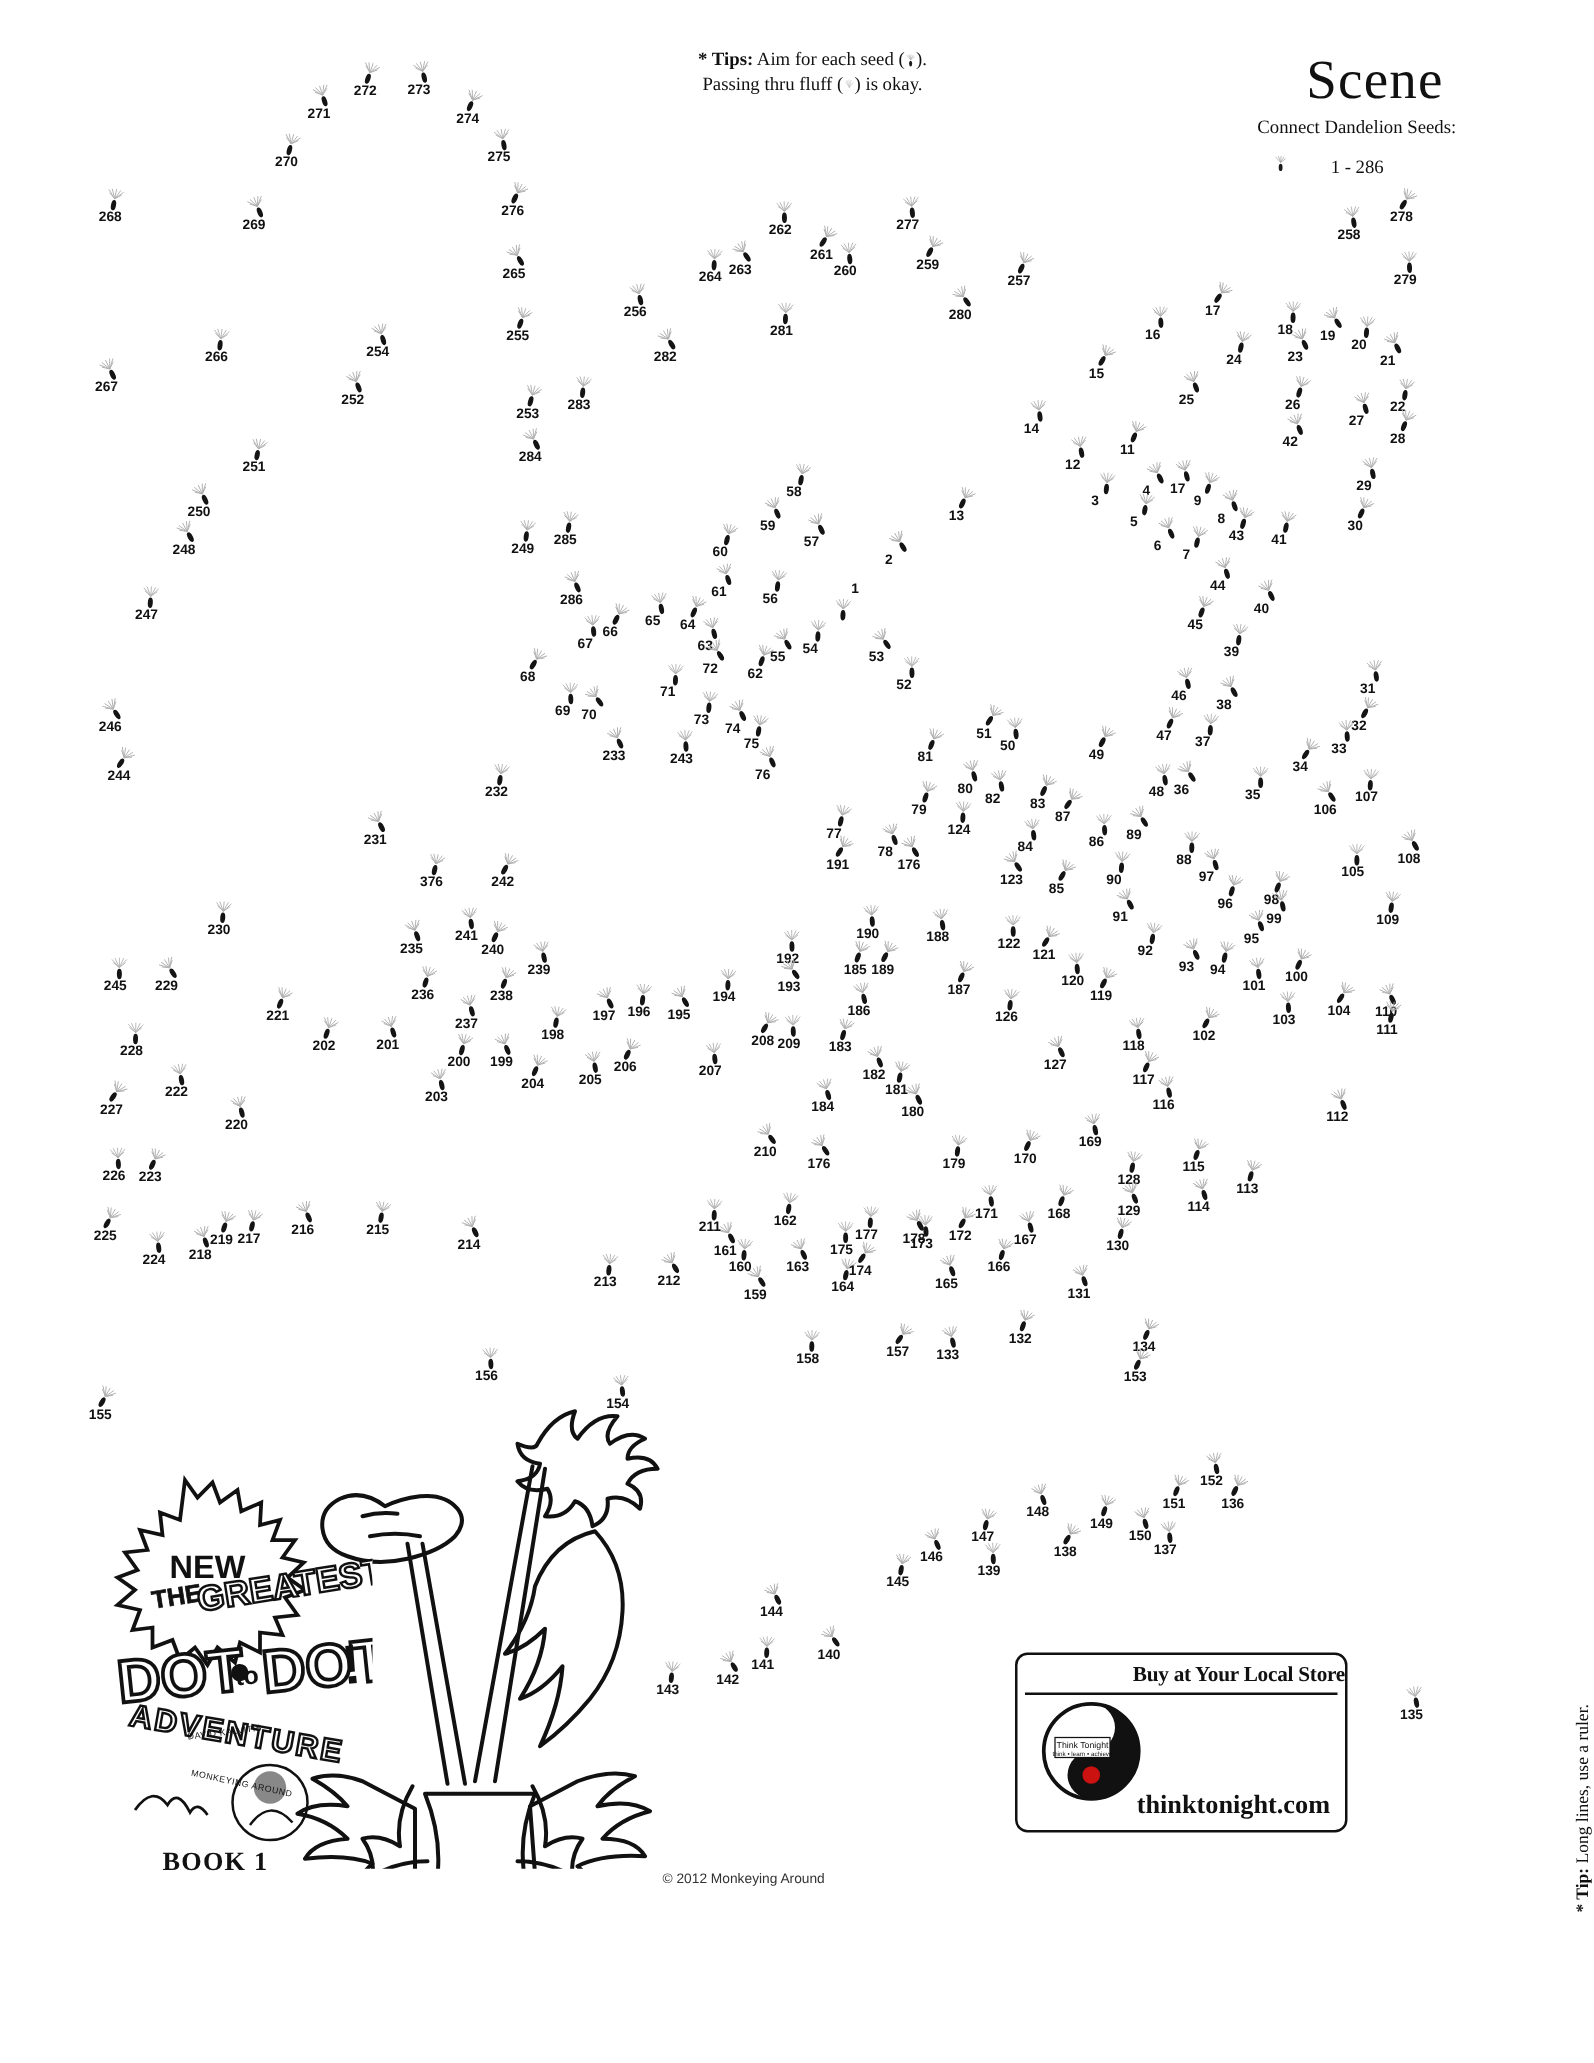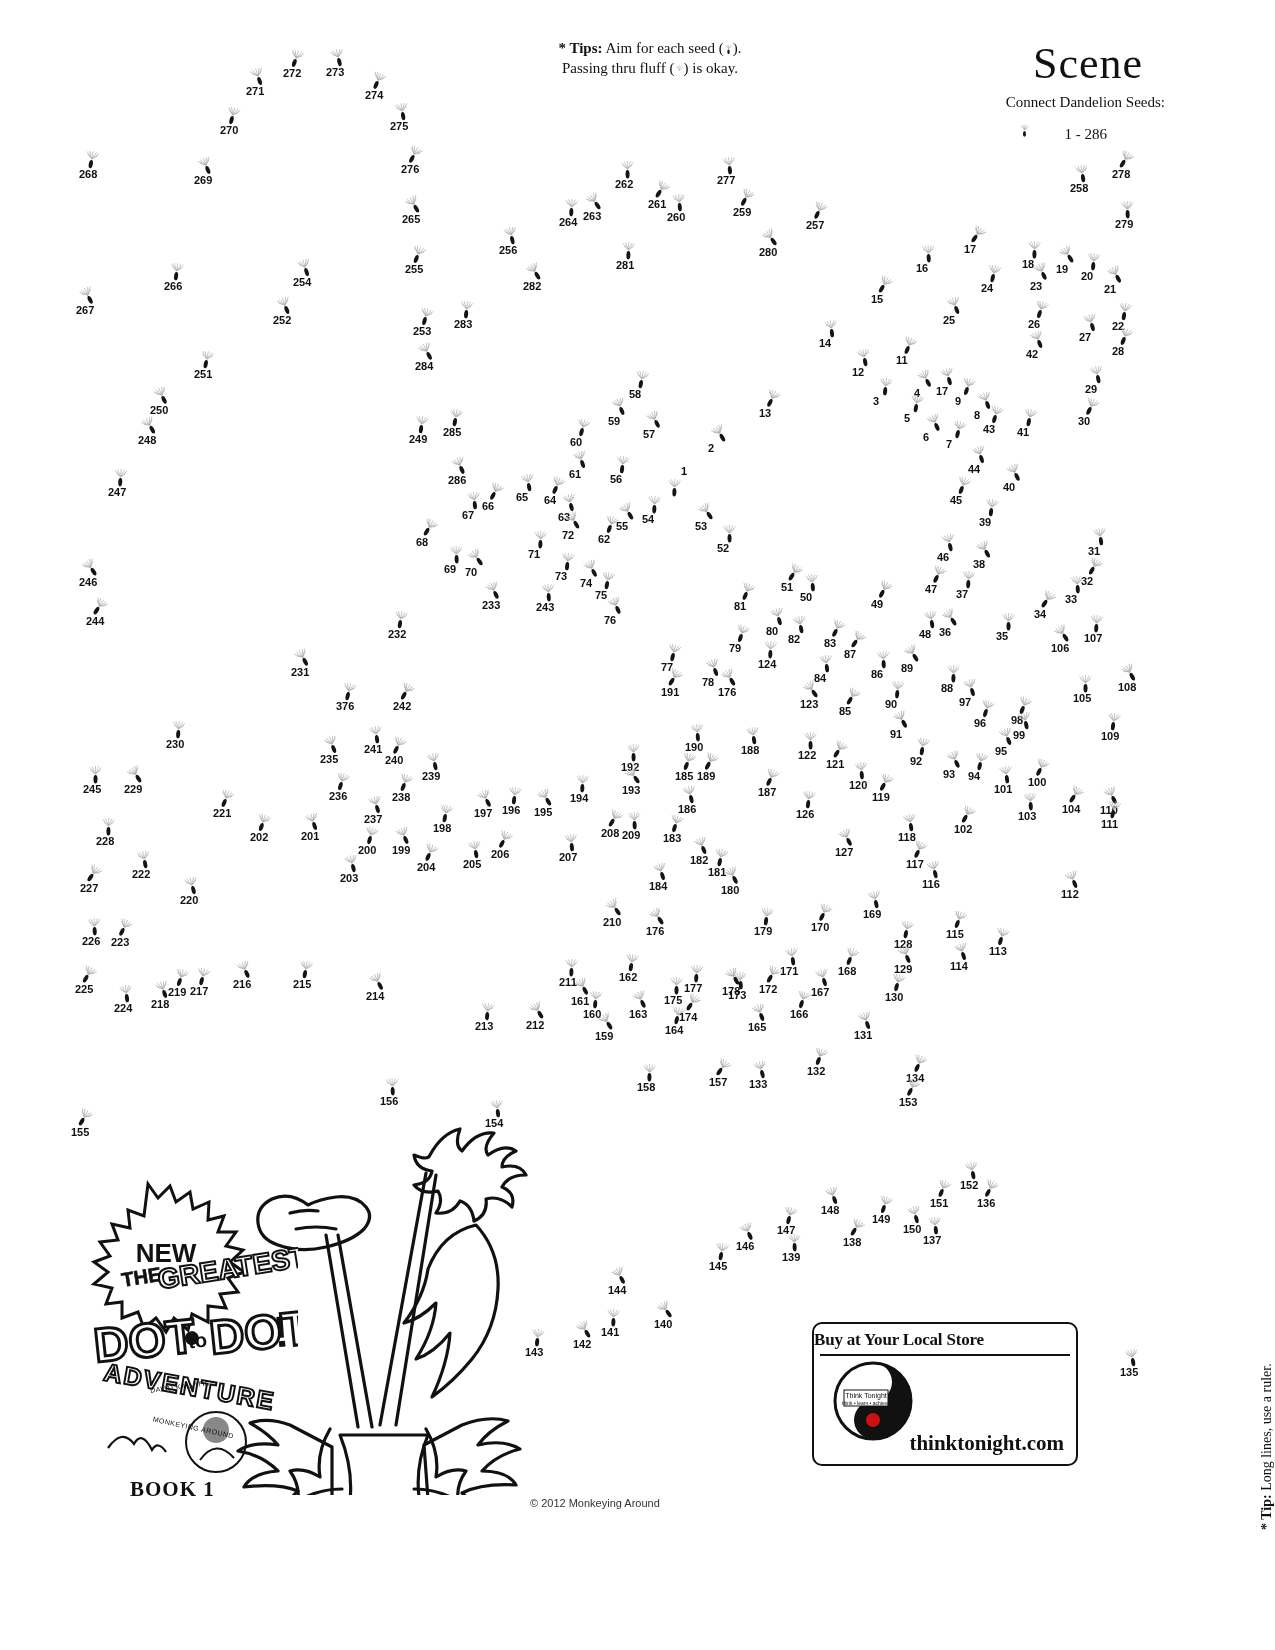--- a/index.html
+++ b/index.html
@@ -45,21 +45,21 @@
     width: 460px;
     text-align: center;
     font-family: "Liberation Serif", serif;
     font-weight: bold;
     font-size: 24px;
     letter-spacing: -0.3px;
   }
 
   .scene-title {
     position: absolute;
-    right: 132px;
+    right: 120px;
     top: 38px;
     font-family: "Liberation Serif", serif;
     font-size: 44px;
     letter-spacing: 1px;
     margin-left: 16px;
   }
   .connect-label {
     position: absolute;
     right: 110px;
     top: 94px;
@@ -173,21 +173,21 @@
     height: 140px;
     border: 2px solid #111;
     border-radius: 10px;
     background: #fff;
     overflow: hidden;
   }
   .store-badge .buy-line {
     position: absolute;
     left: 0; top: 6px;
     width: 100%;
-    text-align: left;
+    text-align: right;
     font-family: "Liberation Serif", serif;
     font-weight: bold;
     font-size: 17px;
     letter-spacing: -0.2px;
   }
   .store-badge .rule {
     position: absolute;
     left: 6px; top: 30px;
     width: calc(100% - 12px);
     height: 2px;

